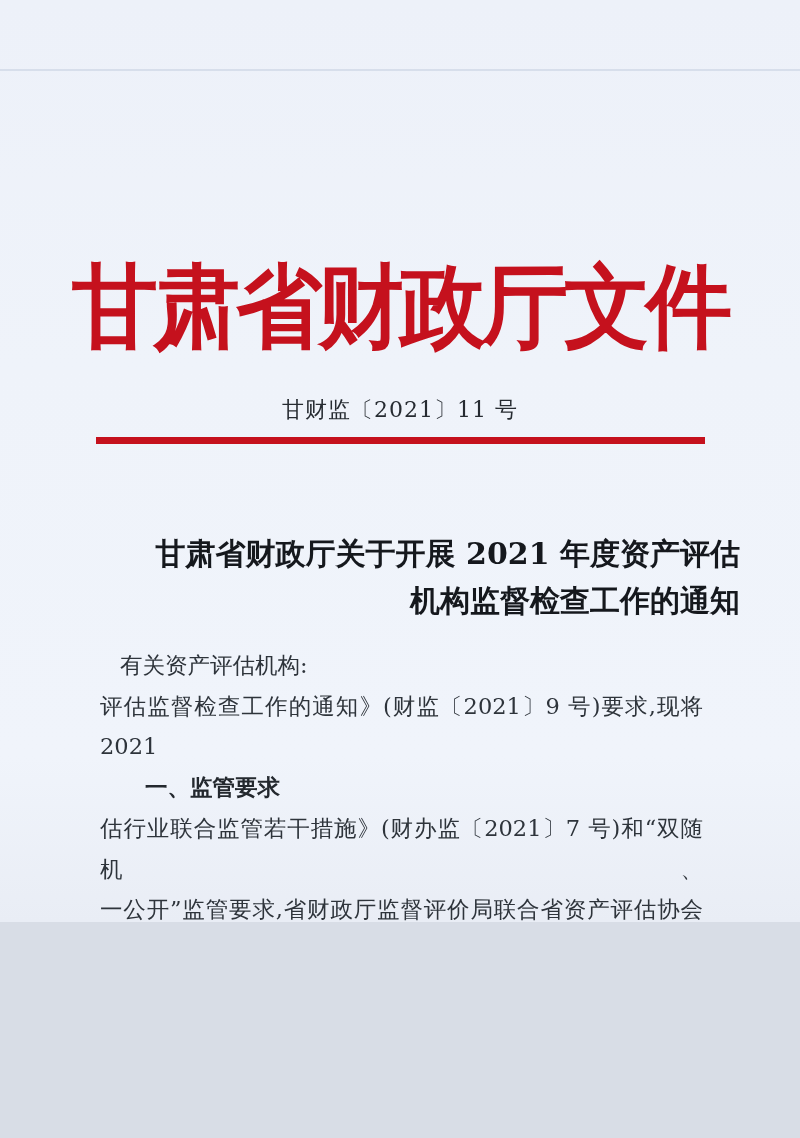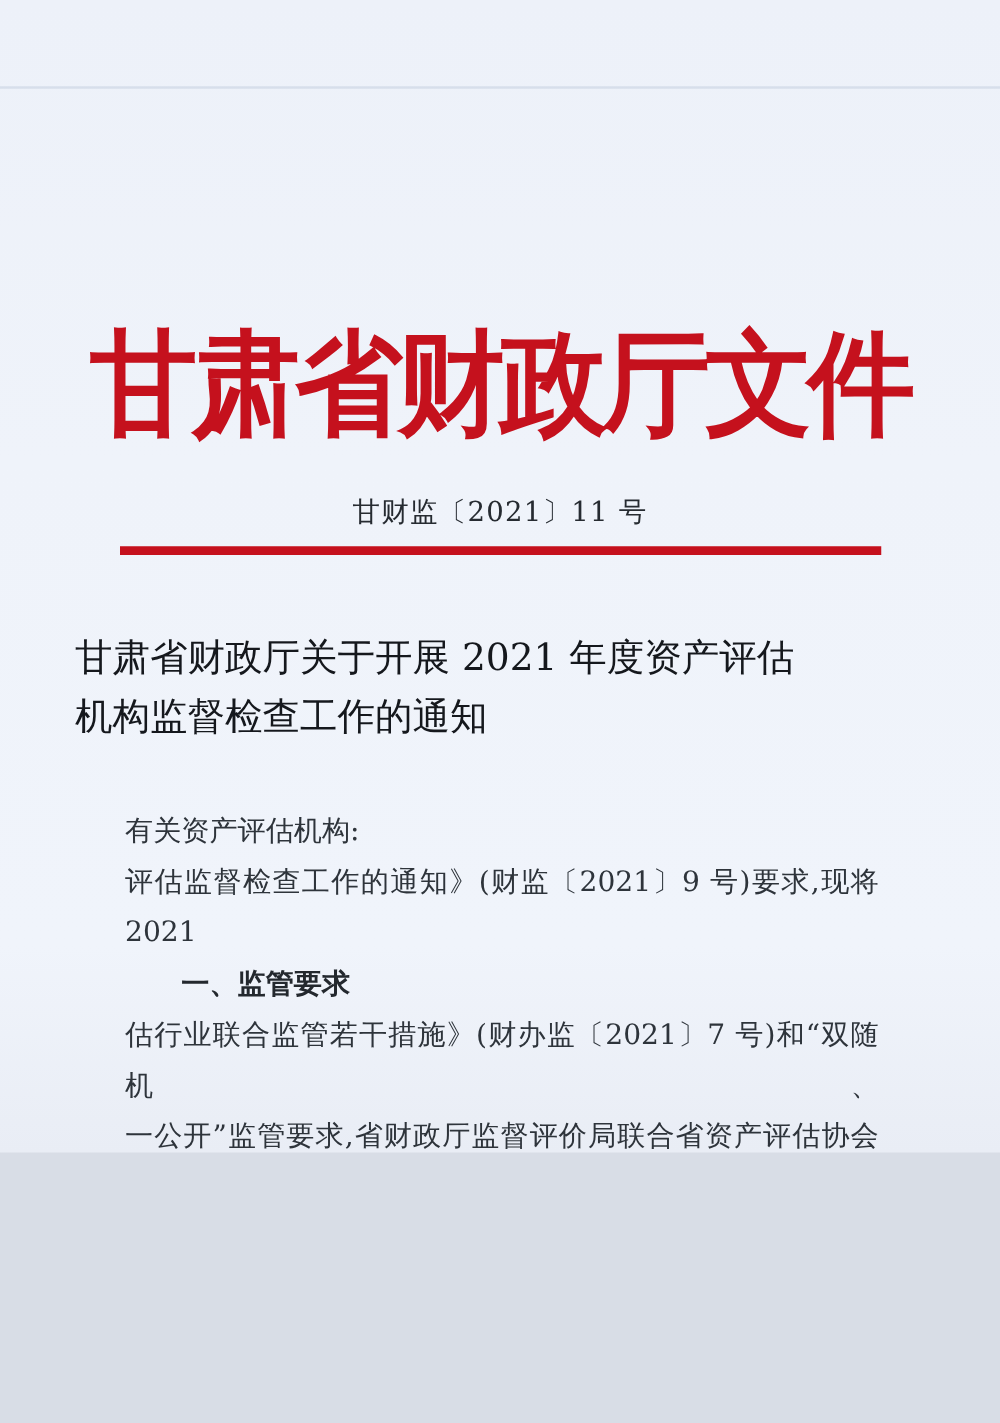--- a/index.html
+++ b/index.html
@@ -46,25 +46,25 @@
   }
 
   .red-rule {
     position: absolute;
     top: 437px; left: 96px;
     width: 609px; height: 7px;
   }
 
   .doc-title {
     position: absolute;
-    top: 503px; left: 60px;
+    top: 530px; left: 60px;
     width: 680px;
-    text-align: left;
+    text-align: right;
     font-size: 30px;
-    font-weight: normal;
+    font-weight: bold;
     line-height: 47px;
     color: #15181d;
   }
 
   .body-block {
     position: absolute;
     top: 645px; left: 100px;
     width: 603px;
     font-size: 22.5px;
     line-height: 40.7px;
@@ -72,20 +72,21 @@
   }
 
   .t-line {
     text-align: justify;
     text-align-last: justify;
     text-justify: inter-ideograph;
   }
   .t-left {
     text-align: left;
     text-align-last: left;
+    margin-left: 20px;
   }
   .t-indent { text-indent: 2em; }
 
   .t-heading {
     font-family: "DejaVu Sans", "Liberation Sans", sans-serif;
     font-weight: bold;
     color: #23282e;
     text-indent: 2em;
     text-align: left;
     text-align-last: left;

